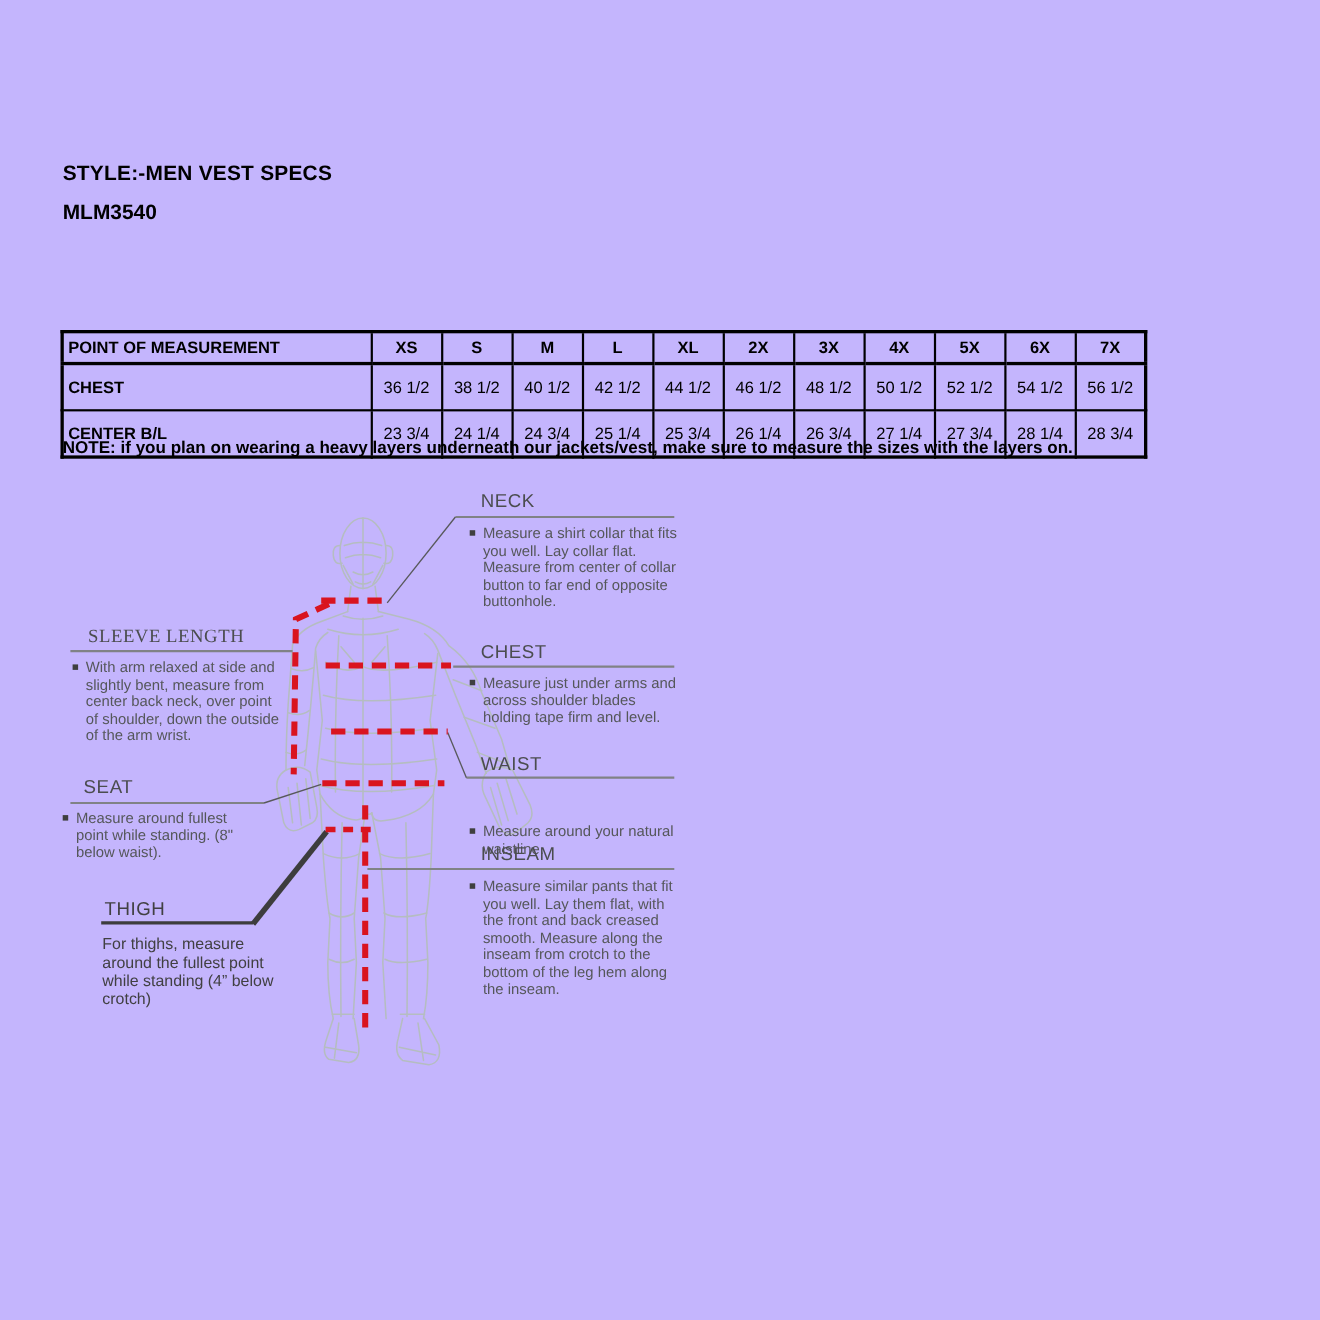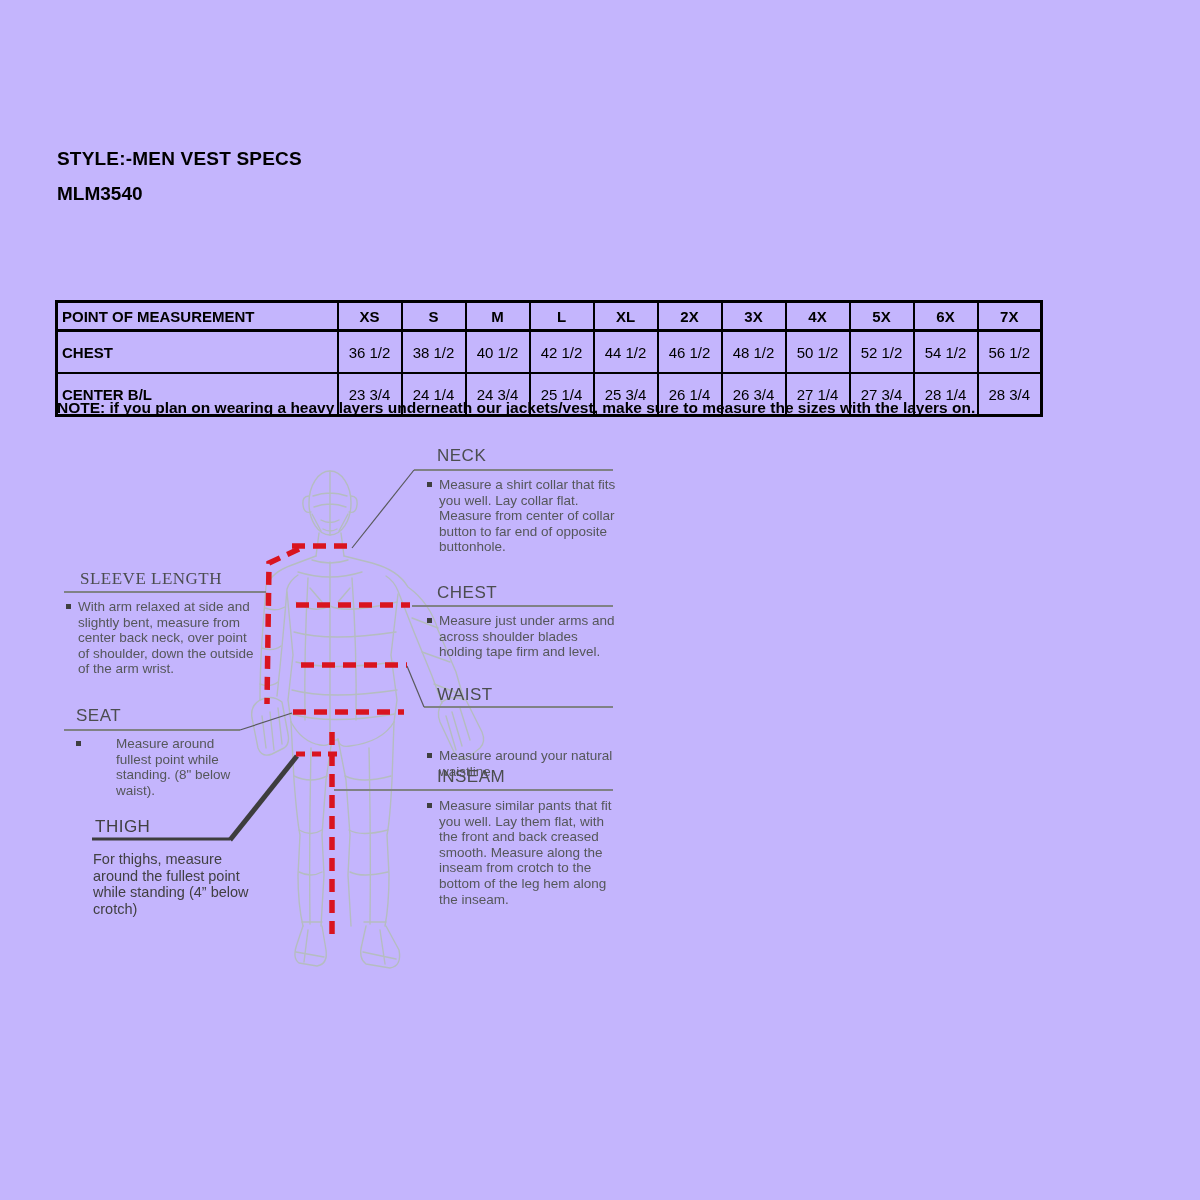--- a/index.html
+++ b/index.html
@@ -194,21 +194,21 @@
       <span>Measure similar pants that fit you well. Lay them flat, with the front and back creased smooth. Measure along the inseam from crotch to the bottom of the leg hem along the inseam.</span>
     </div>
 
     <div class="callout-h" style="left:80px;top:569px;font-family:Liberation Serif, serif;">SLEEVE LENGTH</div>
     <div class="callout-p" style="left:66px;top:599px;width:192px;">
       <span class="bullet"></span>
       <span>With arm relaxed at side and slightly bent, measure from center back neck, over point of shoulder, down the outside of the arm wrist.</span>
     </div>
 
     <div class="callout-h" style="left:76px;top:706px;">SEAT</div>
-    <div class="callout-p" style="left:76px;top:736px;width:170px;gap:28px;">
+    <div class="callout-p" style="left:57px;top:736px;width:170px;">
       <span class="bullet"></span>
       <span>Measure around fullest point while standing. (8" below waist).</span>
     </div>
 
     <div class="callout-h thigh-h" style="left:95px;top:817px;">THIGH</div>
     <div class="thigh-p" style="left:93px;top:851px;width:178px;">For thighs, measure around the fullest point while standing (4” below crotch)</div>
   </div>
 
 </div>
 

